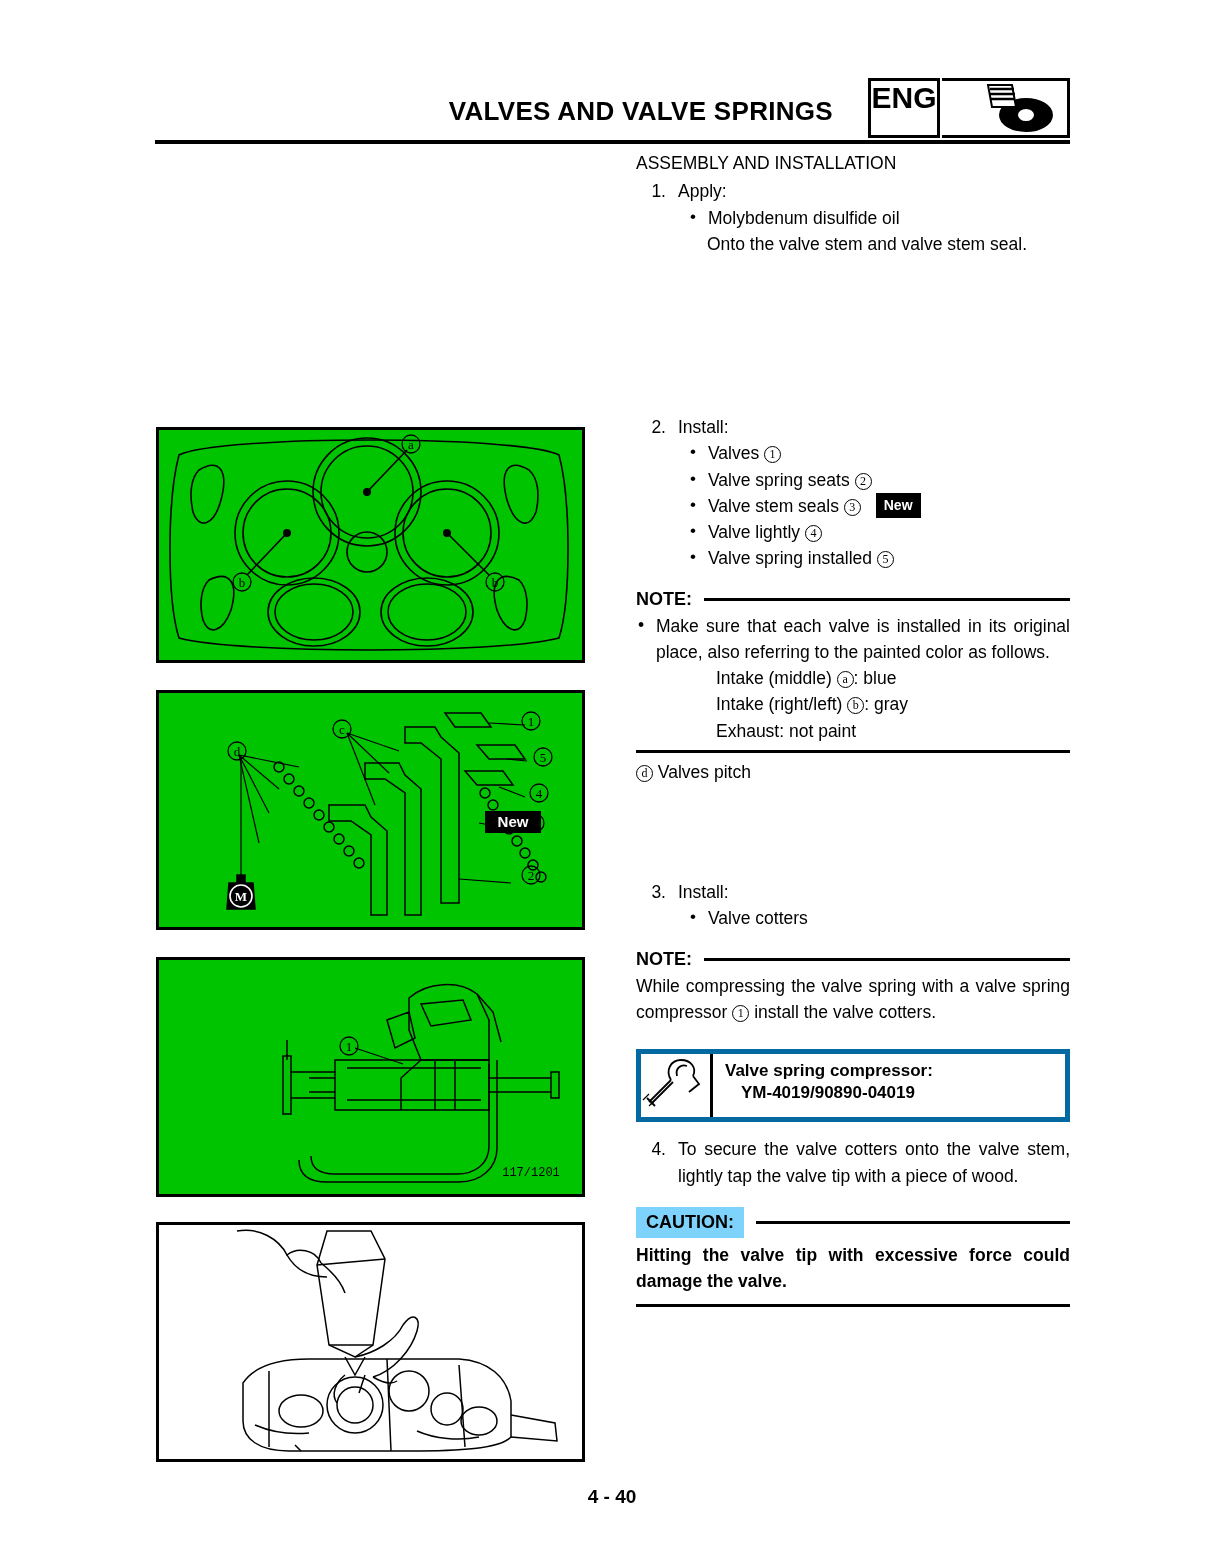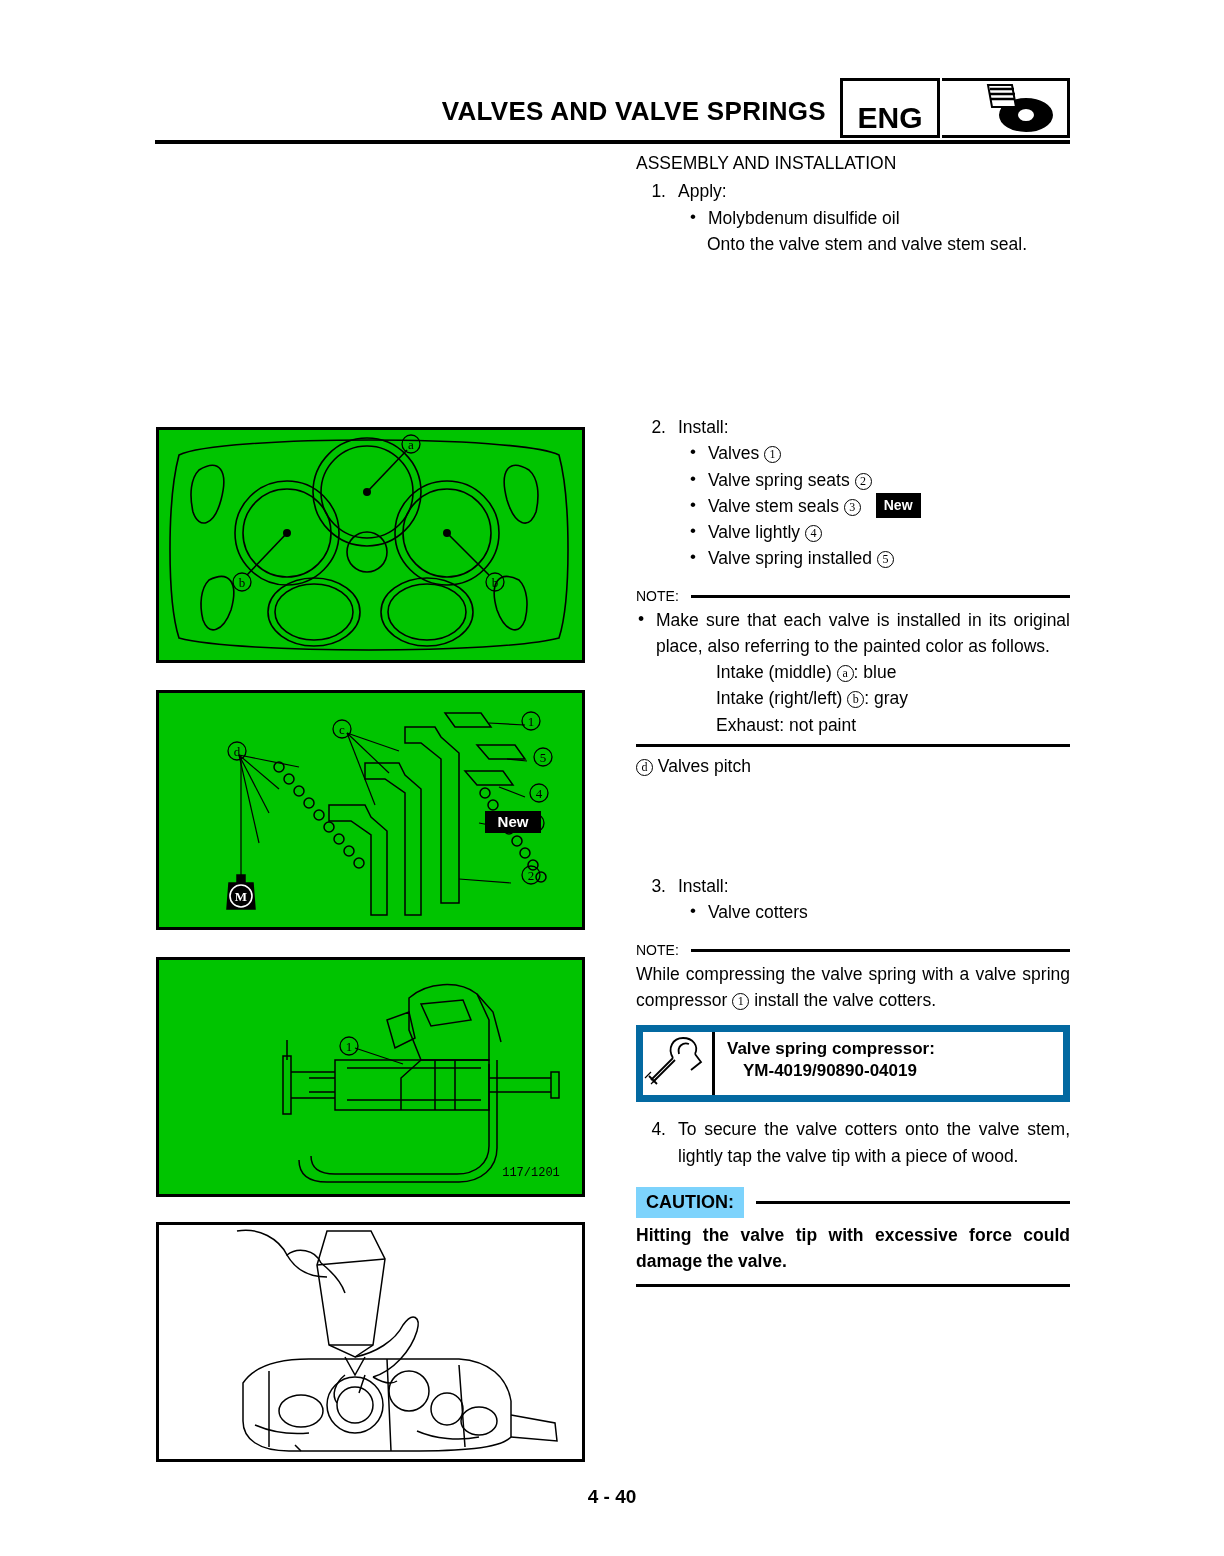--- a/index.html
+++ b/index.html
@@ -21,33 +21,33 @@
   }
 
   
   .header {
     position: absolute;
     left: 155px; top: 72px;
     width: 915px; height: 72px;
   }
   .header-title {
     position: absolute;
-    right: 244px; top: 24px;
+    right: 237px; top: 24px;
     font-size: 26px;
     font-weight: bold;
     letter-spacing: 0.3px;
     white-space: nowrap;
     text-align: right;
   }
   .header-eng-box {
     position: absolute;
     right: 130px; top: 6px;
-    width: 100px; height: 60px;
+    width: 72px; height: 60px;
     border: 3px solid #000;
-    display: flex; align-items: flex-end; justify-content: center;
+    display: flex; align-items: flex-start; justify-content: center;
     font-size: 30px; font-weight: bold;
   }
   .header-icon-box {
     position: absolute;
     right: 0px; top: 6px;
     width: 128px; height: 60px;
     border: 3px solid #000;
     border-left: none;
   }
   .header-rule {
@@ -116,39 +116,39 @@
     font-size: 14px;
     padding: 2px 8px 2px 8px;
     margin-left: 10px;
     vertical-align: 2px;
   }
 
   .note-head {
     display: flex; align-items: center;
     margin-top: 14px;
   }
-  .note-head .lbl { font-weight: normal; font-size: 14px; margin-right: 12px; }
+  .note-head .lbl { font-weight: bold; font-size: 18px; margin-right: 12px; }
   .note-head .rule { flex: 1; height: 3px; background: #000; }
 
   .note-body { text-align: justify; }
   .note-bullet {
     position: relative;
     padding-left: 20px;
     text-align: justify;
   }
   .note-bullet::before {
     content: "\2022";
     position: absolute; left: 2px; top: -1px;
   }
   .indent-line { margin-left: 80px; }
   .rule-full { height: 3px; background: #000; margin-top: 6px; }
 
   .tool-box {
-    margin-top: 12px;
-    border: 7px solid #0369a1;
+    margin-top: 24px;
+    border: 5px solid #0369a1;
     display: flex;
     min-height: 62px;
   }
   .tool-icon {
     width: 72px;
     border-right: 3px solid #000;
     position: relative;
   }
   .tool-text {
     flex: 1;

